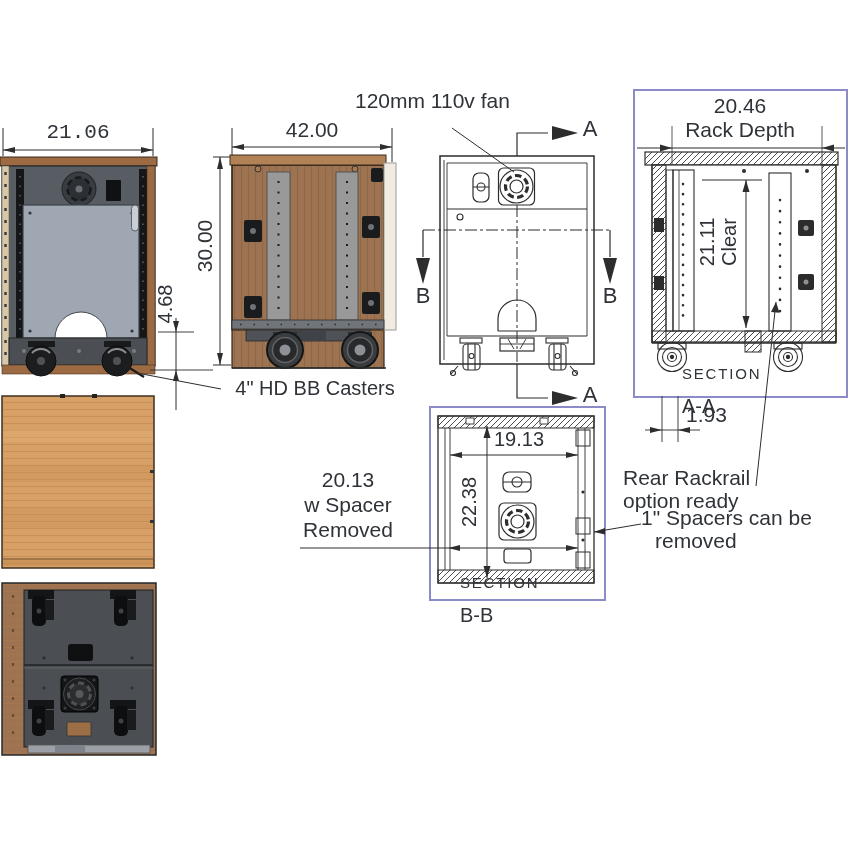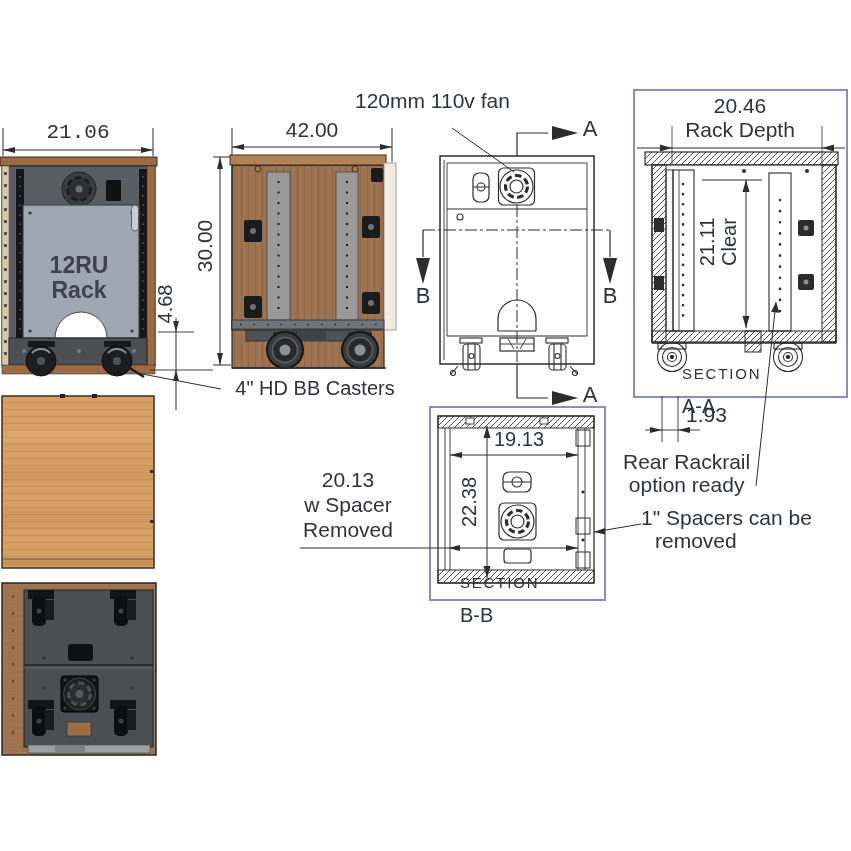--- a/index.html
+++ b/index.html
@@ -368,24 +368,20 @@
             <circle cx="121" cy="721" r="2.5" fill="#3f4246"></circle>
           </g>
     </g>
     <rect x="28" y="745" width="122" height="8" fill="#9aa0a5" stroke="#555" stroke-width="0.8"></rect>
     <rect x="55" y="745" width="30" height="8" fill="#7d838a"></rect>
   </g>
 </svg>
 
   <div class="lbl ctr fs21" style="left:18px;top:121px;width:120px;font-family:Liberation Mono, monospace;">21.06</div>
 
-  <div class="lbl ctr fs23" style="left:19px;top:253px;width:120px;color:#3d434a;">
-    <div>12RU</div>
-    <div>Rack</div>
-  </div>
 
   <div class="lbl ctr rot fs20" style="left:106px;top:292px;width:120px;height:24px;">4.68</div>
 
   <div class="lbl ctr fs21" style="left:252px;top:118px;width:120px;">42.00</div>
 
   <div class="lbl ctr rot fs21" style="left:145px;top:234px;width:120px;height:24px;">30.00</div>
 
   <div class="lbl fs21" style="left:355px;top:89px;">
     <div>120mm 110v fan</div>
   </div>
@@ -407,21 +403,21 @@
     <div>Clear</div>
   </div>
 
   <div class="lbl cap" style="left:682px;top:366px;">
     <span class="pre">SECTION</span>
     <span class="id">A-A</span>
   </div>
 
   <div class="lbl fs21" style="left:686px;top:403px;">1.93</div>
 
-  <div class="lbl fs21" style="left:623px;top:450px;text-align:center;">
+  <div class="lbl fs21" style="left:623px;top:466px;">
     <div>Rear Rackrail</div>
     <div>option ready</div>
   </div>
 
   <div class="lbl fs21" style="left:641px;top:506px;">
     <div>1" Spacers can be</div>
     <div class="ind">removed</div>
   </div>
 
   <div class="lbl ctr fs20" style="left:469px;top:428px;width:100px;">19.13</div>

